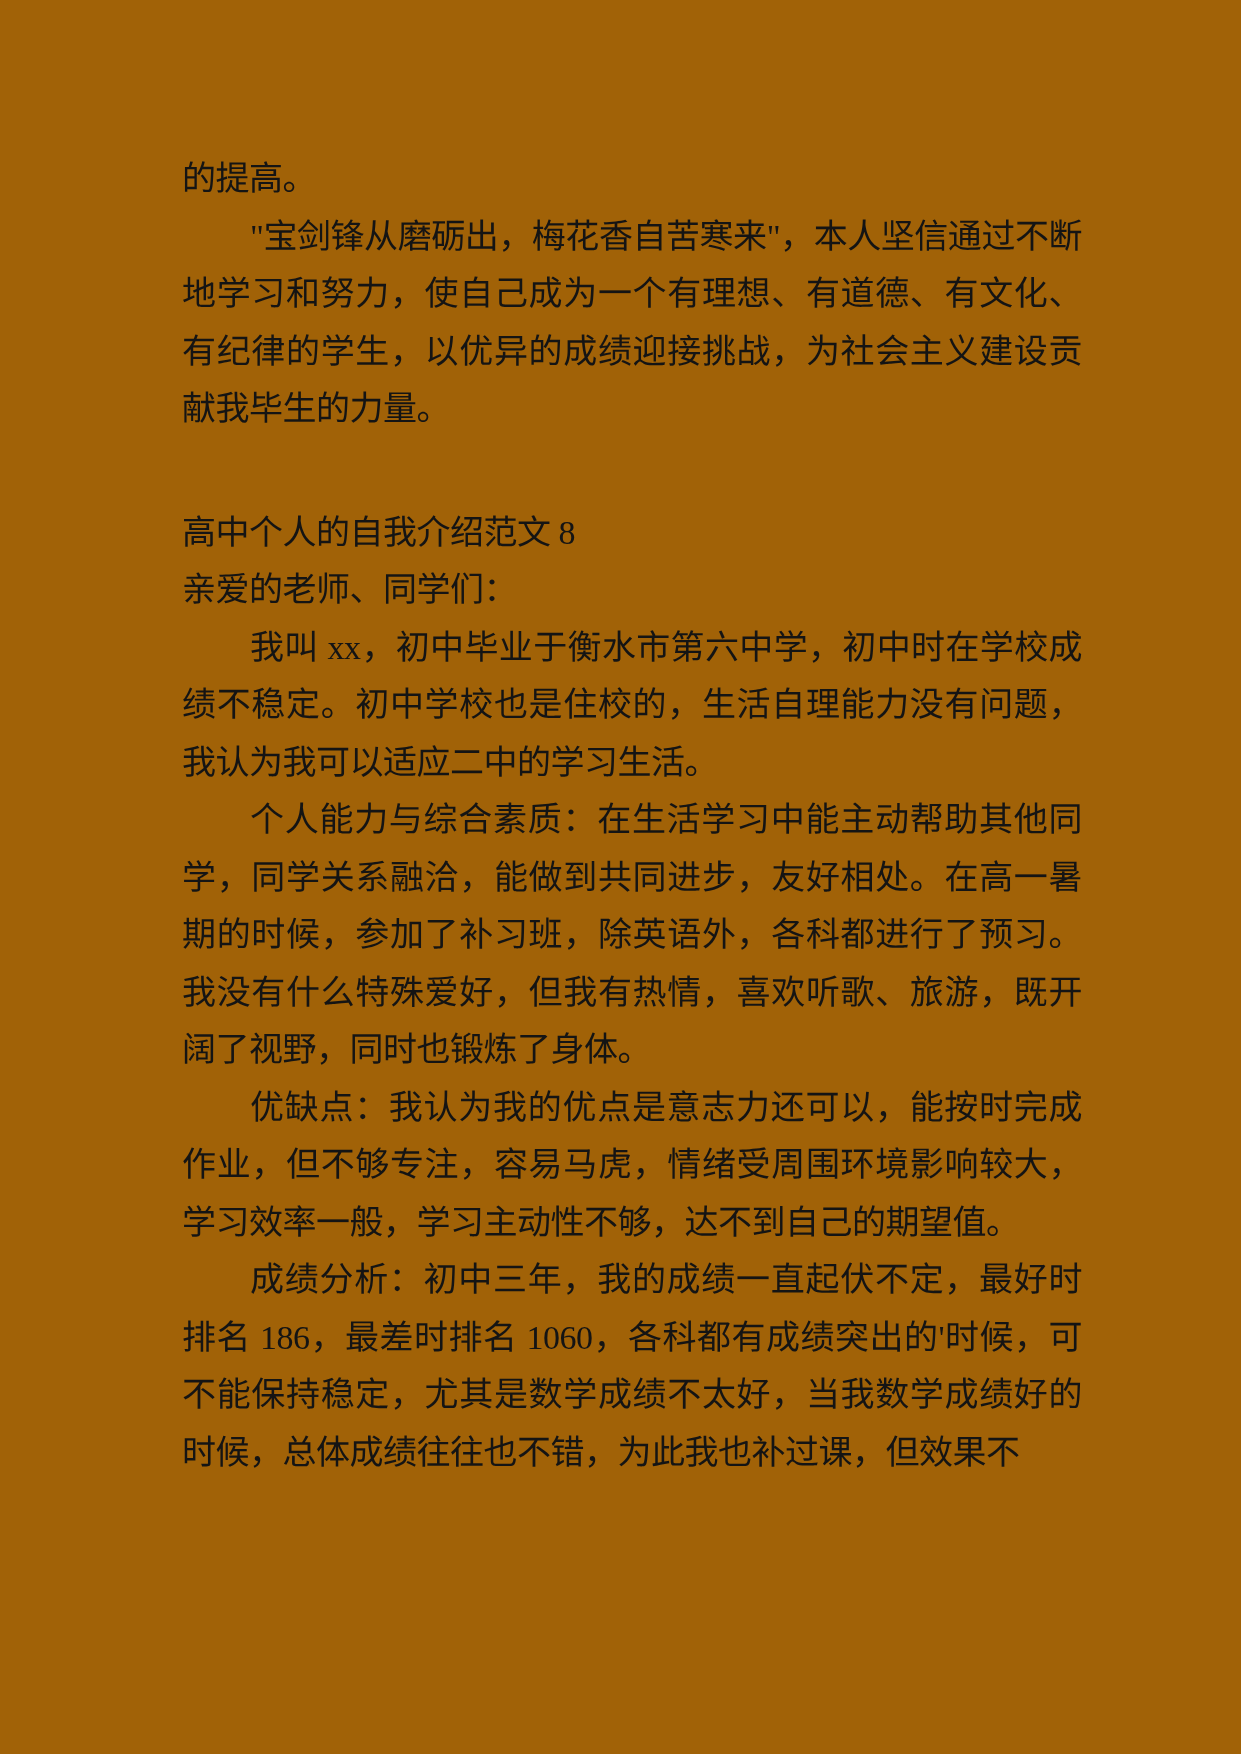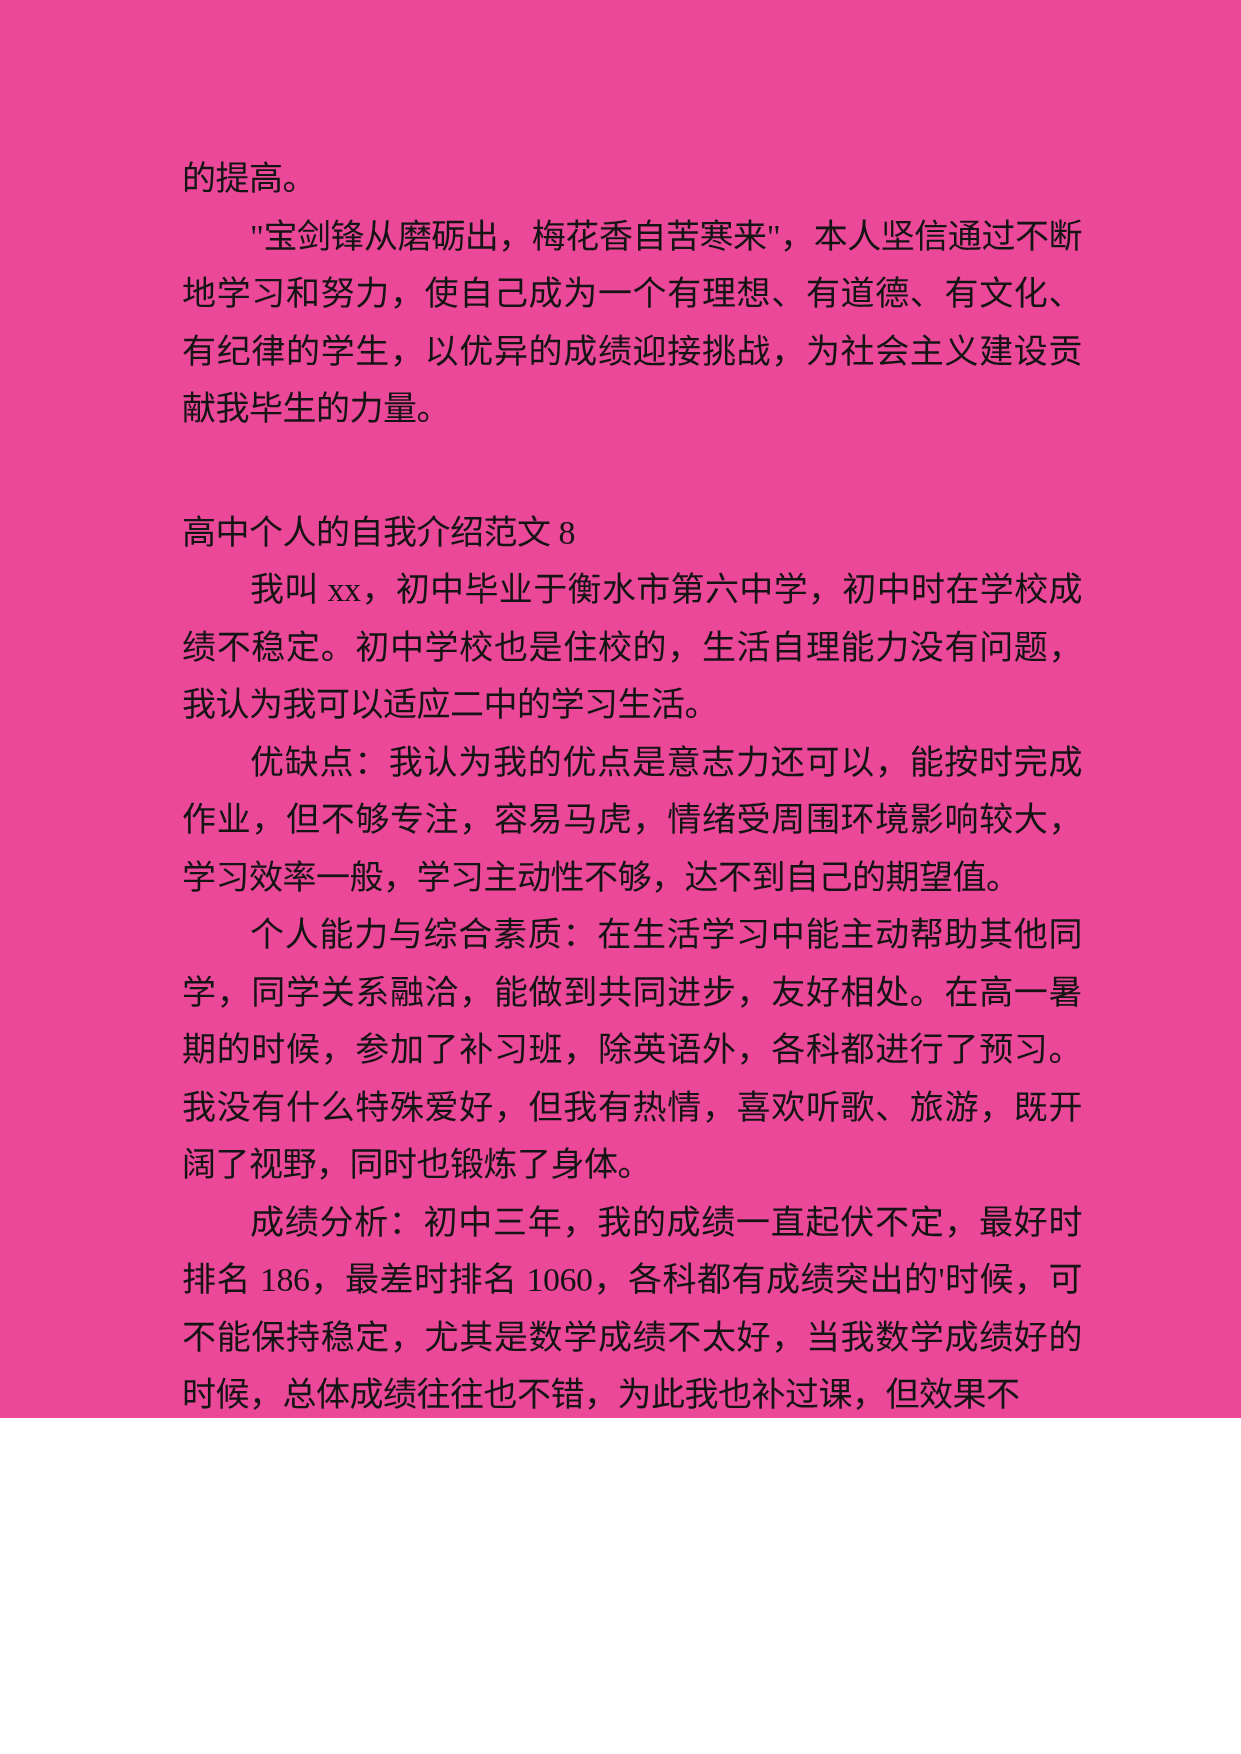--- a/index.html
+++ b/index.html
@@ -5,22 +5,22 @@
   * { margin: 0; padding: 0; box-sizing: border-box; }
   html, body {
     width: 1241px;
     height: 1754px;
     background: #ffffff;
     font-family: "Liberation Serif", "DejaVu Serif", serif;
   }
   .doc-page {
     position: relative;
     width: 1241px;
-    height: 1418px;
-    background: #ec4899;
+    height: 1754px;
+    background: #a16207;
     overflow: hidden;
   }
   .doc-content {
     position: absolute;
     left: 182px;
     top: 150px;
     width: 900px;
     color: #141414;
     font-size: 34px;
     line-height: 57.5px;
@@ -39,24 +39,25 @@
   <div class="doc-content">
 
     <p class="para">的提高。</p>
 
     <p class="para indent">"宝剑锋从磨砺出，梅花香自苦寒来"，本人坚信通过不断地学习和努力，使自己成为一个有理想、有道德、有文化、有纪律的学生，以优异的成绩迎接挑战，为社会主义建设贡献我毕生的力量。</p>
 
     <div class="blank-line"></div>
 
     <p class="para">高中个人的自我介绍范文 8</p>
 
+    <p class="para">亲爱的老师、同学们：</p>
 
 
     <p class="para indent">我叫 xx，初中毕业于衡水市第六中学，初中时在学校成绩不稳定。初中学校也是住校的，生活自理能力没有问题，我认为我可以适应二中的学习生活。</p>
 
+    <p class="para indent">个人能力与综合素质：在生活学习中能主动帮助其他同学，同学关系融洽，能做到共同进步，友好相处。在高一暑期的时候，参加了补习班，除英语外，各科都进行了预习。我没有什么特殊爱好，但我有热情，喜欢听歌、旅游，既开阔了视野，同时也锻炼了身体。</p>
+
     <p class="para indent">优缺点：我认为我的优点是意志力还可以，能按时完成作业，但不够专注，容易马虎，情绪受周围环境影响较大，学习效率一般，学习主动性不够，达不到自己的期望值。</p>
-
-    <p class="para indent">个人能力与综合素质：在生活学习中能主动帮助其他同学，同学关系融洽，能做到共同进步，友好相处。在高一暑期的时候，参加了补习班，除英语外，各科都进行了预习。我没有什么特殊爱好，但我有热情，喜欢听歌、旅游，既开阔了视野，同时也锻炼了身体。</p>
 
     <p class="para indent">成绩分析：初中三年，我的成绩一直起伏不定，最好时排名 186，最差时排名 1060，各科都有成绩突出的'时候，可不能保持稳定，尤其是数学成绩不太好，当我数学成绩好的时候，总体成绩往往也不错，为此我也补过课，但效果不</p>
 
   </div>
 </div>
 
 </body></html>

